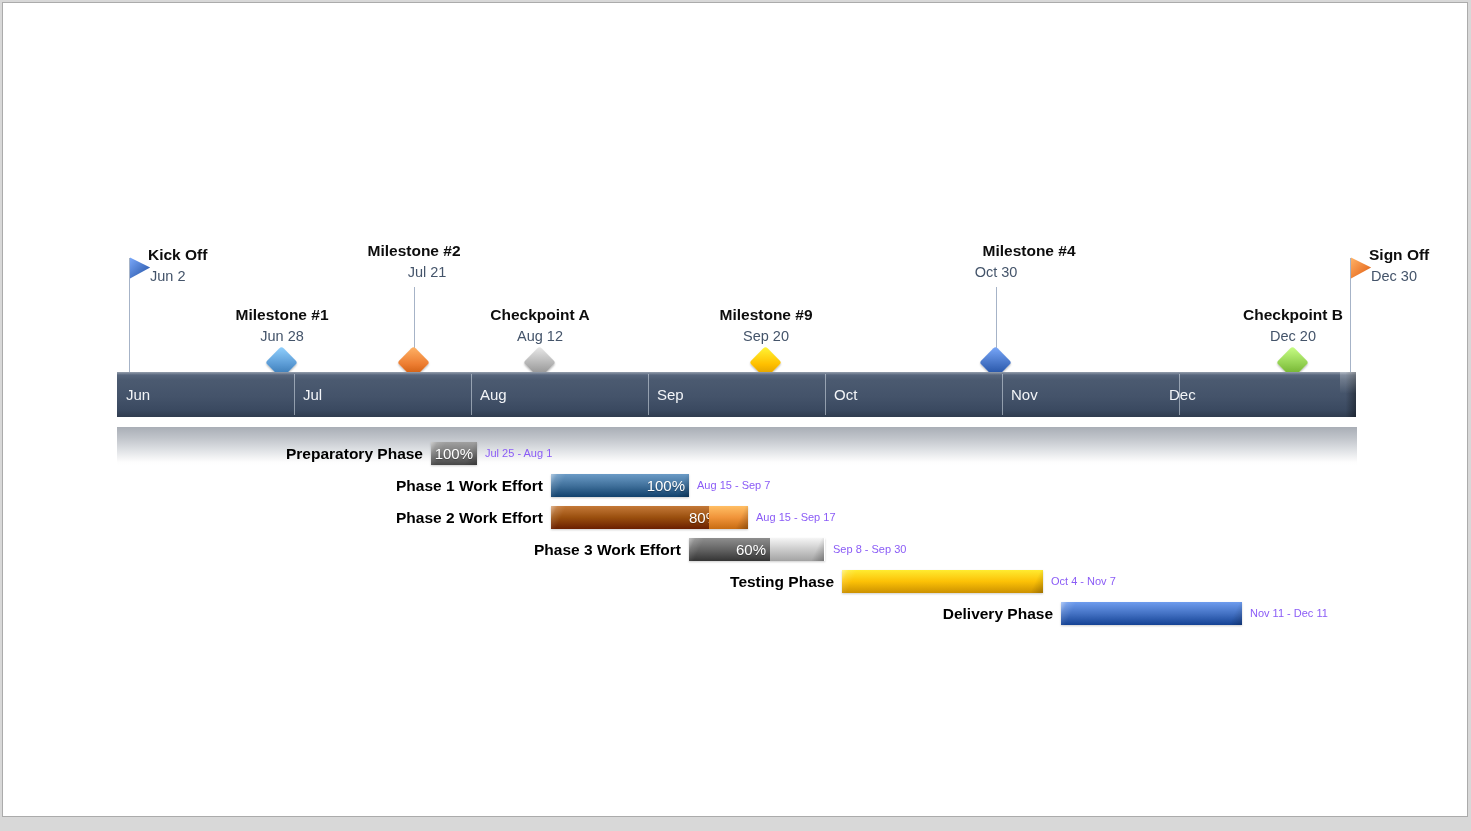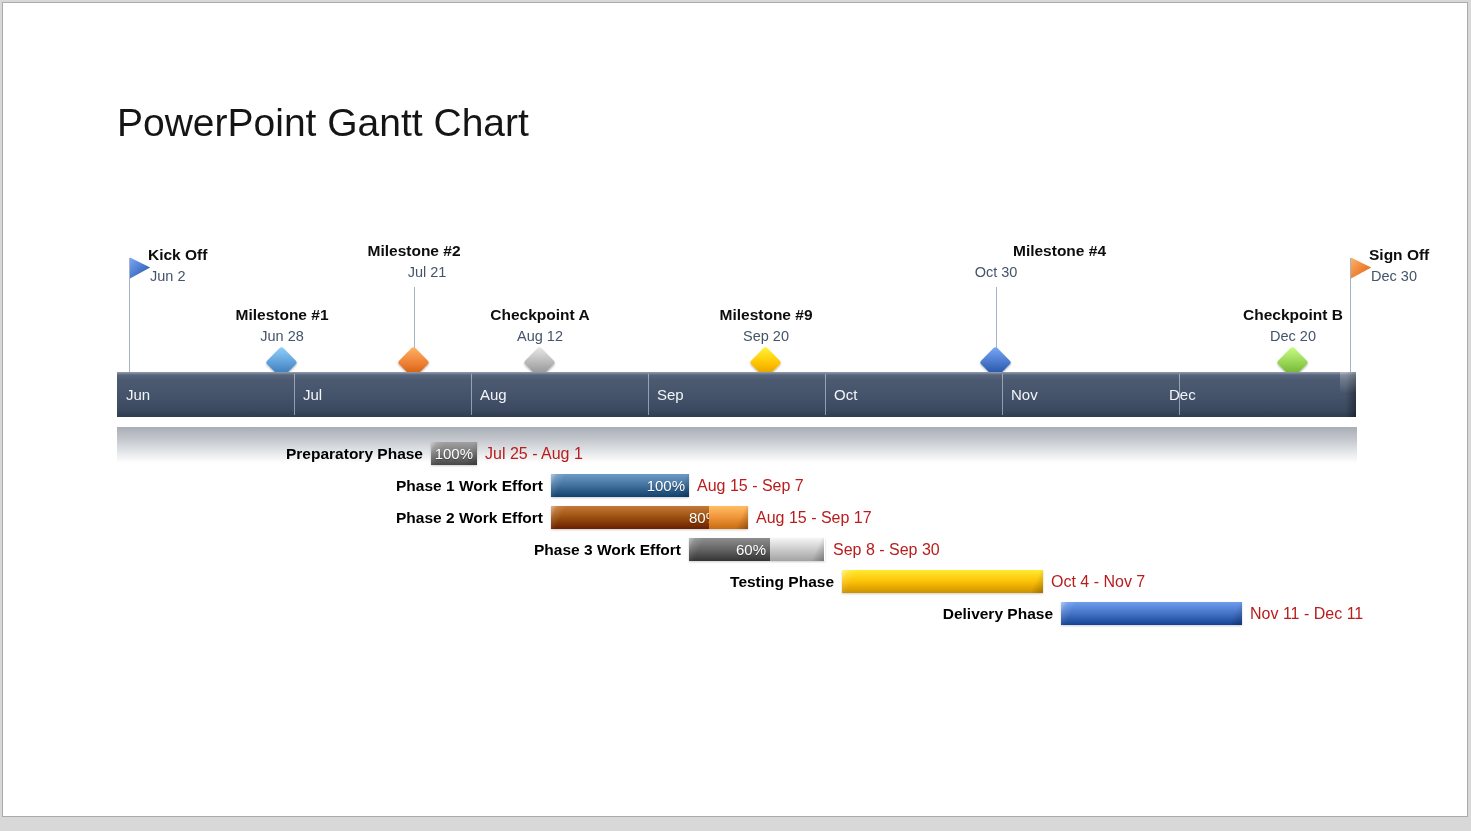--- a/index.html
+++ b/index.html
@@ -57,48 +57,47 @@
     font-size:15.5px;font-weight:bold;color:#000;text-align:right;white-space:nowrap;
   }
   .task-bar{position:absolute;height:23px;box-shadow:0 1px 2px rgba(0,0,0,.2);}
   .seg{position:absolute;top:0;height:100%;}
   .seg-pct{
     position:absolute;right:4px;top:0;height:100%;line-height:23px;
     color:#fff;font-size:15px;text-shadow:0 1px 1px rgba(0,0,0,.3);
   }
   .task-range{
     position:absolute;height:23px;line-height:23px;
-    font-size:16px;color:#b91c1c;white-space:nowrap;
+    font-size:11px;color:#8b5cf6;white-space:nowrap;
   }
 </style>
 </head>
 <body>
 
 <div class="slide">
-  <h1 class="title">PowerPoint Gantt Chart</h1>
   <div id="milestones">
       <div class="ms-line" style="left: 126px; top: 255px; height: 114px;"></div>
       <div class="flag" style="left: 127px; top: 254px; background: linear-gradient(135deg, rgb(123, 169, 251) 0%, rgb(68, 114, 196) 55%, rgb(23, 69, 151) 100%);"></div>
       <div class="ms-title flag-side" style="left: 145px; top: 243px;">Kick Off</div>
       <div class="ms-date flag-side" style="left: 147px; top: 265px;">Jun 2</div>
       <div class="ms-title" style="left: 169px; top: 303px;">Milestone #1</div>
       <div class="ms-date" style="left: 169px; top: 325px;">Jun 28</div>
       <div class="diamond" style="left: 267px; top: 348px; background: linear-gradient(135deg, rgb(146, 210, 255) 0%, rgb(91, 155, 213) 55%, rgb(46, 110, 168) 100%);"></div>
       <div class="ms-line" style="left: 411px; top: 284px; height: 85px;"></div>
       <div class="ms-title" style="left: 301px; top: 239px;">Milestone #2</div>
       <div class="ms-date" style="left: 314px; top: 261px; text-align: center;">Jul 21</div>
       <div class="diamond" style="left: 399px; top: 348px; background: linear-gradient(135deg, rgb(255, 180, 104) 0%, rgb(237, 125, 49) 55%, rgb(192, 80, 4) 100%);"></div>
       <div class="ms-title" style="left: 427px; top: 303px;">Checkpoint A</div>
       <div class="ms-date" style="left: 427px; top: 325px;">Aug 12</div>
       <div class="diamond" style="left: 525px; top: 348px; background: linear-gradient(135deg, rgb(234, 234, 234) 0%, rgb(179, 179, 179) 55%, rgb(134, 134, 134) 100%);"></div>
       <div class="ms-title" style="left: 653px; top: 303px;">Milestone #9</div>
       <div class="ms-date" style="left: 653px; top: 325px;">Sep 20</div>
       <div class="diamond" style="left: 751px; top: 348px; background: linear-gradient(135deg, rgb(255, 247, 55) 0%, rgb(255, 192, 0) 55%, rgb(210, 147, 0) 100%);"></div>
       <div class="ms-line" style="left: 993px; top: 284px; height: 85px;"></div>
-      <div class="ms-title" style="left: 883px; top: 239px; text-align: right;">Milestone #4</div>
+      <div class="ms-title" style="left: 916px; top: 239px;">Milestone #4</div>
       <div class="ms-date" style="left: 883px; top: 261px;">Oct 30</div>
       <div class="diamond" style="left: 981px; top: 348px; background: linear-gradient(135deg, rgb(123, 169, 251) 0%, rgb(68, 114, 196) 55%, rgb(23, 69, 151) 100%);"></div>
       <div class="ms-title" style="left: 1180px; top: 303px;">Checkpoint B</div>
       <div class="ms-date" style="left: 1180px; top: 325px;">Dec 20</div>
       <div class="diamond" style="left: 1278px; top: 348px; background: linear-gradient(135deg, rgb(201, 255, 135) 0%, rgb(146, 208, 80) 55%, rgb(101, 163, 35) 100%);"></div>
       <div class="ms-line" style="left: 1347px; top: 255px; height: 114px;"></div>
       <div class="flag" style="left: 1348px; top: 254px; background: linear-gradient(135deg, rgb(255, 180, 104) 0%, rgb(237, 125, 49) 55%, rgb(192, 80, 4) 100%);"></div>
       <div class="ms-title flag-side" style="left: 1366px; top: 243px;">Sign Off</div>
       <div class="ms-date flag-side" style="left: 1368px; top: 265px;">Dec 30</div>
     </div>

